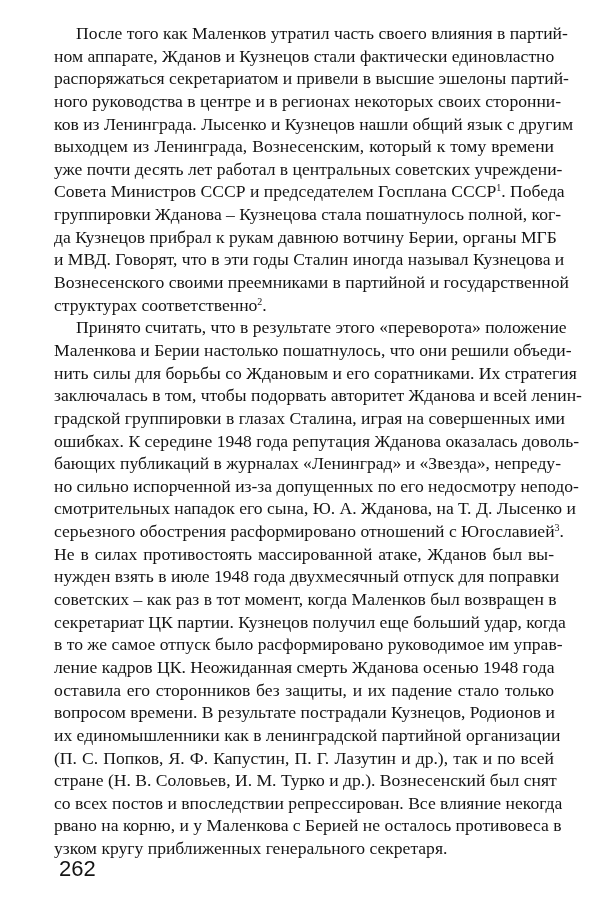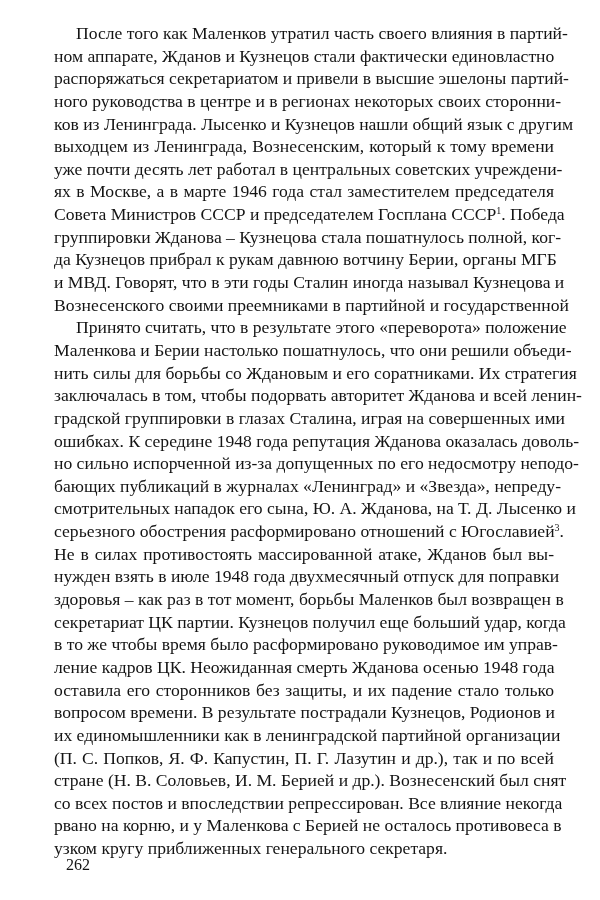--- a/index.html
+++ b/index.html
@@ -7,68 +7,68 @@
   .page {
     position: absolute; left: 54px; top: 22px; width: 500px;
     font-family: "Liberation Serif", "DejaVu Serif", serif;
     font-size: 17.6px; line-height: 22.65px; color: #141414;
   }
   .line { display: block; white-space: nowrap; text-align: justify; text-align-last: justify; height: 22.65px; }
   .line.last { text-align-last: left; }
   .line.indent { padding-left: 22px; }
   sup { font-size: 10px; line-height: 0; vertical-align: 6px; }
   .pagenum {
-    position: absolute; left: 66px; top: 856px;
-    font-family: Liberation Serif, serif;
-    font-size: 16px; color: #141414;
+    position: absolute; left: 59px; top: 856px;
+    font-family: Liberation Sans, sans-serif;
+    font-size: 22px; color: #141414;
   }
 </style>
 </head>
 <body>
 
 <div class="page">
 
   <div>
     <span class="line indent">После того как Маленков утратил часть своего влияния в партий-</span>
     <span class="line">ном аппарате, Жданов и Кузнецов стали фактически единовластно</span>
     <span class="line">распоряжаться секретариатом и привели в высшие эшелоны партий-</span>
     <span class="line">ного руководства в центре и в регионах некоторых своих сторонни-</span>
     <span class="line">ков из Ленинграда. Лысенко и Кузнецов нашли общий язык с другим</span>
     <span class="line">выходцем из Ленинграда, Вознесенским, который к тому времени</span>
     <span class="line">уже почти десять лет работал в центральных советских учреждени-</span>
-    <span class="line">ях в Москве, а в марте 1946 года стал заместителем председателя</span>
     <span class="line"><span>Совета Министров СССР и председателем Госплана СССР</span><sup>1</sup><span>. Победа</span></span>
     <span class="line">группировки Жданова – Кузнецова стала пошатнулось полной, ког-</span>
     <span class="line">да Кузнецов прибрал к рукам давнюю вотчину Берии, органы МГБ</span>
     <span class="line">и МВД. Говорят, что в эти годы Сталин иногда называл Кузнецова и</span>
     <span class="line">Вознесенского своими преемниками в партийной и государственной</span>
+    <span class="line last"><span>структурах соответственно</span><sup>2</sup><span>.</span></span>
   </div>
 
   <div>
     <span class="line indent">Принято считать, что в результате этого «переворота» положение</span>
     <span class="line">Маленкова и Берии настолько пошатнулось, что они решили объеди-</span>
     <span class="line">нить силы для борьбы со Ждановым и его соратниками. Их стратегия</span>
     <span class="line">заключалась в том, чтобы подорвать авторитет Жданова и всей ленин-</span>
     <span class="line">градской группировки в глазах Сталина, играя на совершенных ими</span>
     <span class="line">ошибках. К середине 1948 года репутация Жданова оказалась доволь-</span>
+    <span class="line">бающих публикаций в журналах «Ленинград» и «Звезда», непреду-</span>
     <span class="line">но сильно испорченной из-за допущенных по его недосмотру неподо-</span>
-    <span class="line">бающих публикаций в журналах «Ленинград» и «Звезда», непреду-</span>
     <span class="line">смотрительных нападок его сына, Ю. А. Жданова, на Т. Д. Лысенко и</span>
     <span class="line"><span>серьезного обострения расформировано отношений с Югославией</span><sup>3</sup><span>.</span></span>
     <span class="line">Не в силах противостоять массированной атаке, Жданов был вы-</span>
     <span class="line">нужден взять в июле 1948 года двухмесячный отпуск для поправки</span>
-    <span class="line">здоровья – как раз в тот момент, борьбы Маленков был возвращен в</span>
+    <span class="line">советских – как раз в тот момент, когда Маленков был возвращен в</span>
     <span class="line">секретариат ЦК партии. Кузнецов получил еще больший удар, когда</span>
-    <span class="line">в то же чтобы время было расформировано руководимое им управ-</span>
+    <span class="line">в то же самое отпуск было расформировано руководимое им управ-</span>
     <span class="line">ление кадров ЦК. Неожиданная смерть Жданова осенью 1948 года</span>
     <span class="line">оставила его сторонников без защиты, и их падение стало только</span>
     <span class="line">вопросом времени. В результате пострадали Кузнецов, Родионов и</span>
     <span class="line">их единомышленники как в ленинградской партийной организации</span>
     <span class="line">(П. С. Попков, Я. Ф. Капустин, П. Г. Лазутин и др.), так и по всей</span>
-    <span class="line">стране (Н. В. Соловьев, И. М. Берией и др.). Вознесенский был снят</span>
+    <span class="line">стране (Н. В. Соловьев, И. М. Турко и др.). Вознесенский был снят</span>
     <span class="line">со всех постов и впоследствии репрессирован. Все влияние некогда</span>
     <span class="line">рвано на корню, и у Маленкова с Берией не осталось противовеса в</span>
     <span class="line last">узком кругу приближенных генерального секретаря.</span>
   </div>
 
 </div>
 
 <div class="pagenum">262</div>
 
 </body></html>

